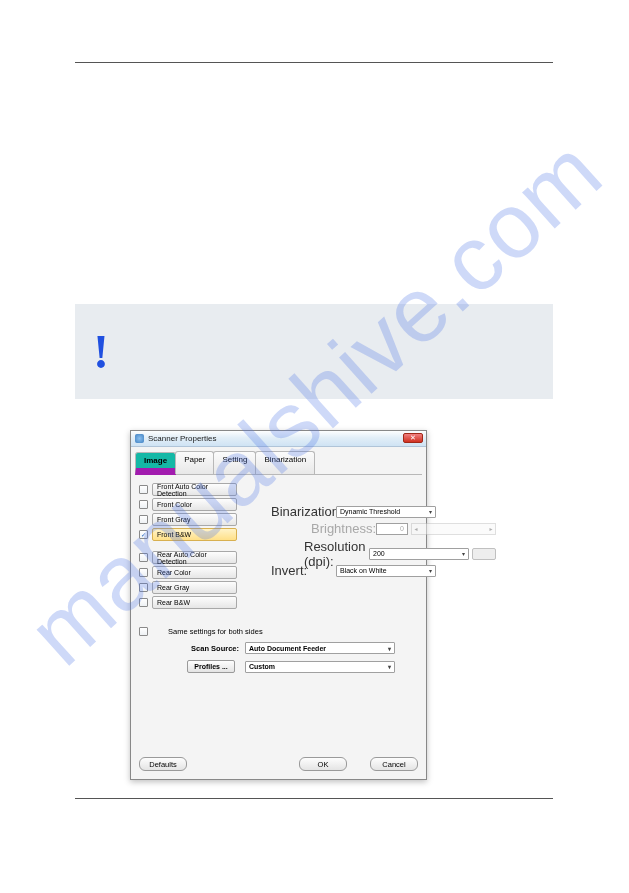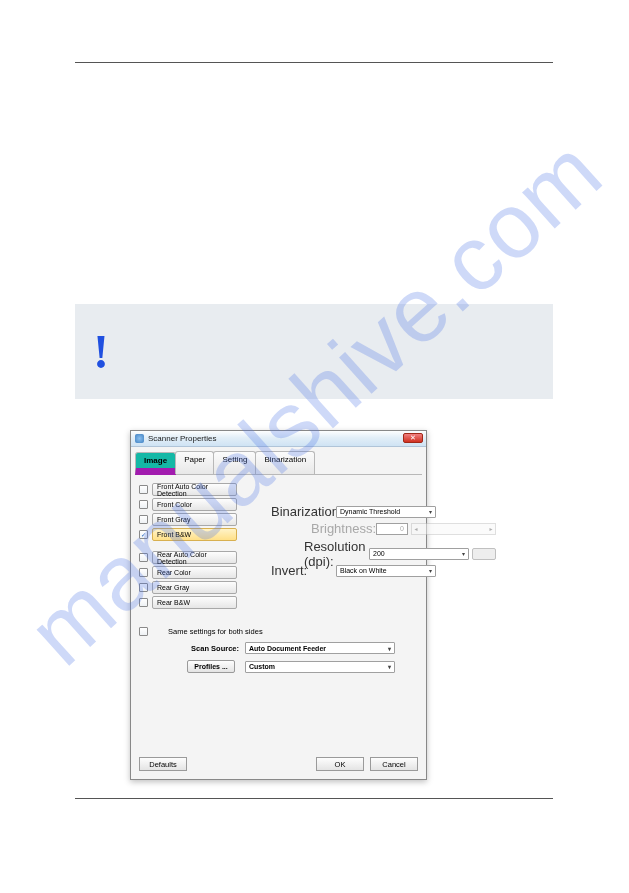--- a/index.html
+++ b/index.html
@@ -261,28 +261,28 @@
   margin-top: 70px;
   padding: 6px 8px 8px;
   display: flex;
   justify-content: space-between;
 }
 .btn {
   min-width: 48px;
   height: 14px;
   background: linear-gradient(to bottom, #fdfdfd, #e4e4e4);
   border: 1px solid #9a9a9a;
-  border-radius: 0;
+  border-radius: 6px;
   font-size: 7.5px;
   display: flex;
   align-items: center;
   justify-content: center;
   padding: 0 8px;
 }
-.btn-group { display: flex; gap: 6px; }
+.btn-group { display: flex; gap: 23px; }
 </style>
 </head>
 <body>
 
 <div class="watermark">manualshive.com</div>
 <div class="top-rule"></div>
 <div class="bottom-rule"></div>
 
 <div class="notice-box">
   <span class="notice-icon">!</span>

